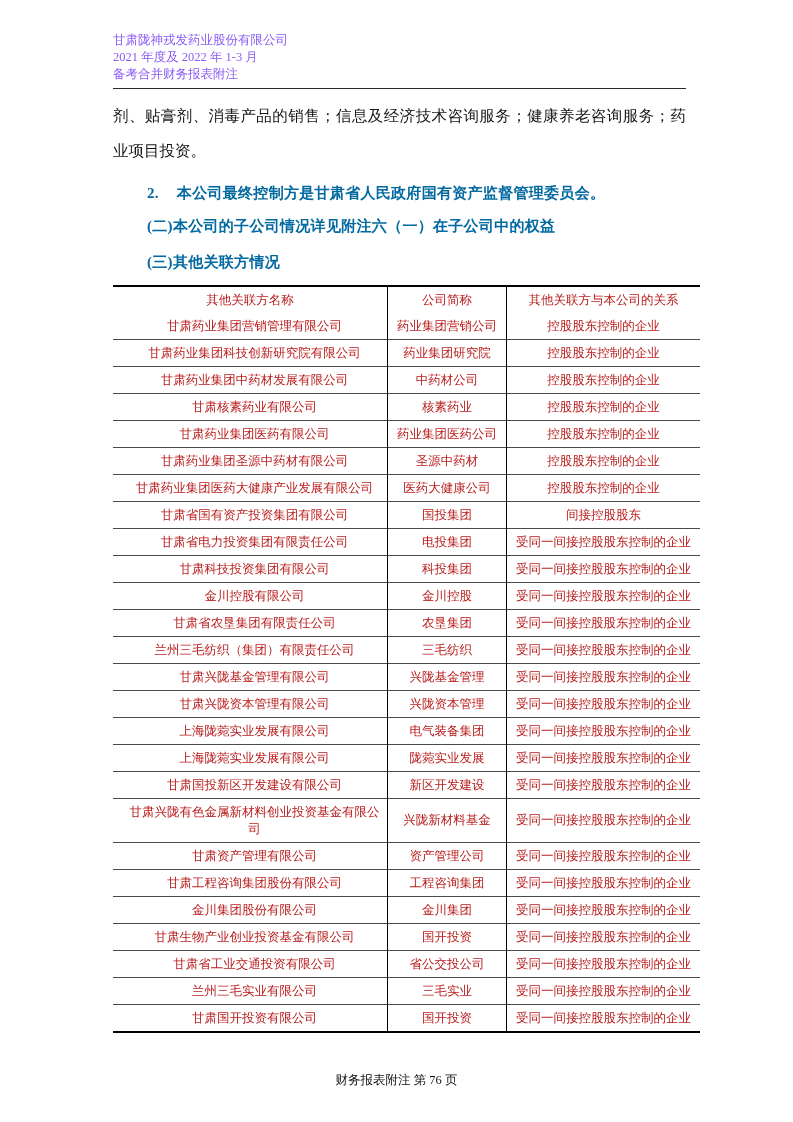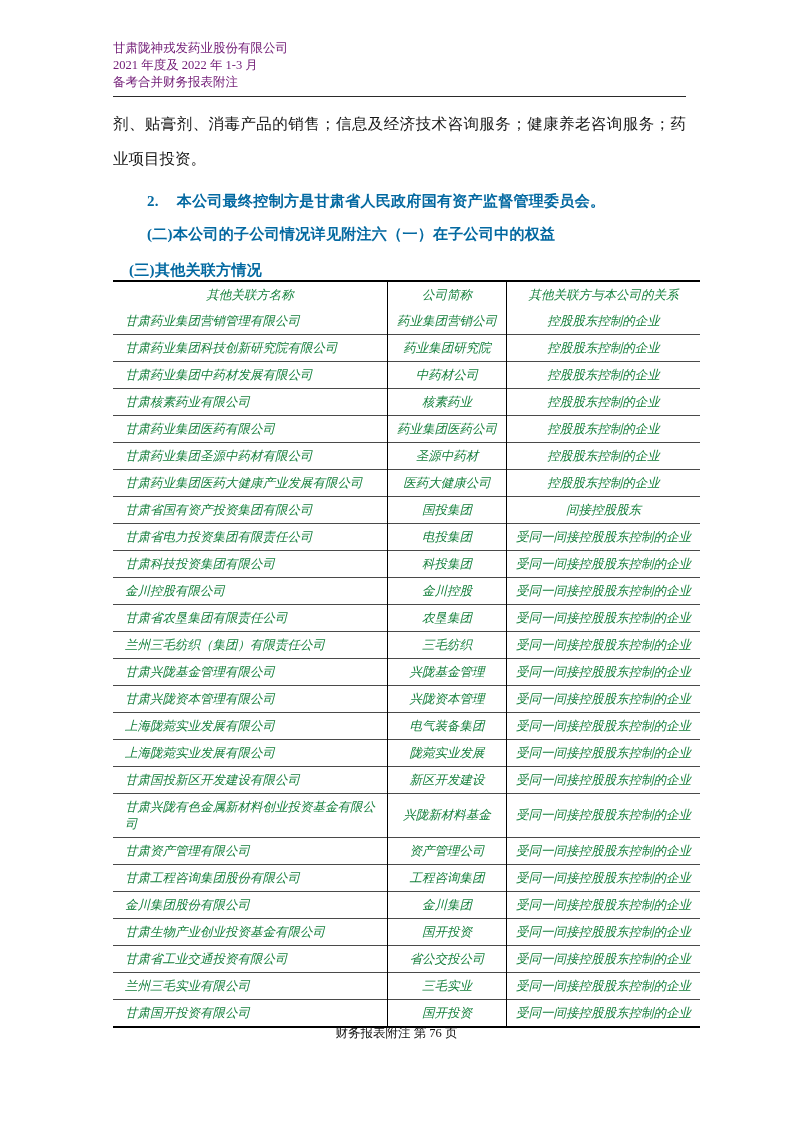--- a/index.html
+++ b/index.html
@@ -7,73 +7,73 @@
     width: 793px; height: 1122px;
     font-family: "Liberation Serif", "DejaVu Serif", serif;
     color: #1a1a1a;
     position: relative;
     overflow: hidden;
   }
   .page { position: absolute; inset: 0; background: #fff; }
   .content { position: absolute; left: 113px; top: 0; width: 573px; }
 
   
-  .page-header { padding-top: 40px; font-size: 12.5px; line-height: 17px; color: #701a75; }
+  .page-header { padding-top: 32px; font-size: 12.5px; line-height: 17px; color: #8b5cf6; }
   .page-header .hline { white-space: nowrap; }
   .header-rule { border: 0; border-bottom: 1.6px solid #2a2a2a; margin: 5px 0 0 0; }
 
   
   .paragraph {
     margin-top: 9px;
     font-size: 15.5px;
     line-height: 35px;
     text-align: justify;
     color: #151515;
   }
   .bold-line {
     font-weight: bold;
     font-size: 15px;
     color: #0369a1;
     letter-spacing: 0.3px;
   }
   .item2 { margin: 16px 0 0 34px; }
   .item2 .num { margin-right: 18px; }
   .sec2  { margin: 14px 0 12px 34px; }
-  .sec3  { margin: 17px 0 0 16px; }
+  .sec3  { margin: 17px 0 0 34px; }
 
   
   table.related-parties {
+    margin-top: 13px;
     width: 573px;
     border-collapse: collapse;
     table-layout: fixed;
     font-size: 12.5px;
-    color: #15803d;
+    color: #b91c1c;
     border-top: 2.2px solid #000;
     border-bottom: 2.2px solid #000;
-    font-style: italic;
   }
   table.related-parties tr { border-bottom: 1px solid #4a4a4a; }
   table.related-parties tr:last-child { border-bottom: none; }
   table.related-parties td {
     padding: 4.5px 3px;
     text-align: center;
     line-height: 17px;
     vertical-align: middle;
     overflow: hidden;
   }
   td.c1 { width: 268px; border-right: 1.6px solid #000; }
   td.c2 { width: 112px; border-right: 1.6px solid #000; }
   td.c3 { width: 187px; }
   thead td { padding: 6px 3px; }
-  tbody td.c1 { text-align: left; padding-left: 12px; }
+  tbody td.c1 { text-align: center; padding-left: 12px; }
 
   
   .page-footer {
     position: absolute;
-    left: 0; top: 1025px; width: 793px;
+    left: 0; top: 1072px; width: 793px;
     text-align: center;
     font-size: 12.5px;
     color: #111;
   }
 </style>
 </head>
 <body>
 
 <div class="page">
   <div class="content">

